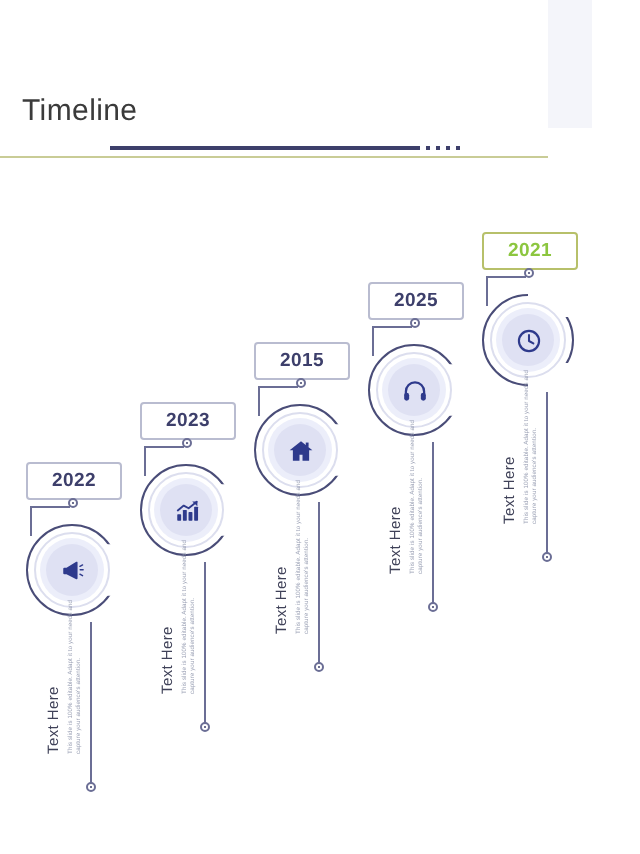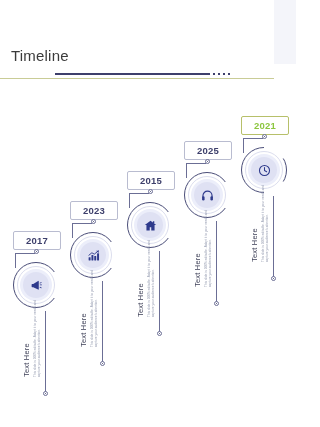--- a/index.html
+++ b/index.html
@@ -159,21 +159,21 @@
     <div class="rule-dots">
       <i></i>
       <i></i>
       <i></i>
       <i></i>
     </div>
   </div>
 
   <div class="node" style="left:13px;top:231px;">
     <div class="year-box">
-      <span>2017</span>
+      <span>2022</span>
     </div>
     <div class="year-dot"></div>
     <div class="year-elbow"></div>
     <div class="year-stem"></div>
 
     <div class="circle-wrap">
       <div class="ring-outer"></div>
       <div class="ring-inner"></div>
       <div class="ring-halo"></div>
       <div class="disc">

